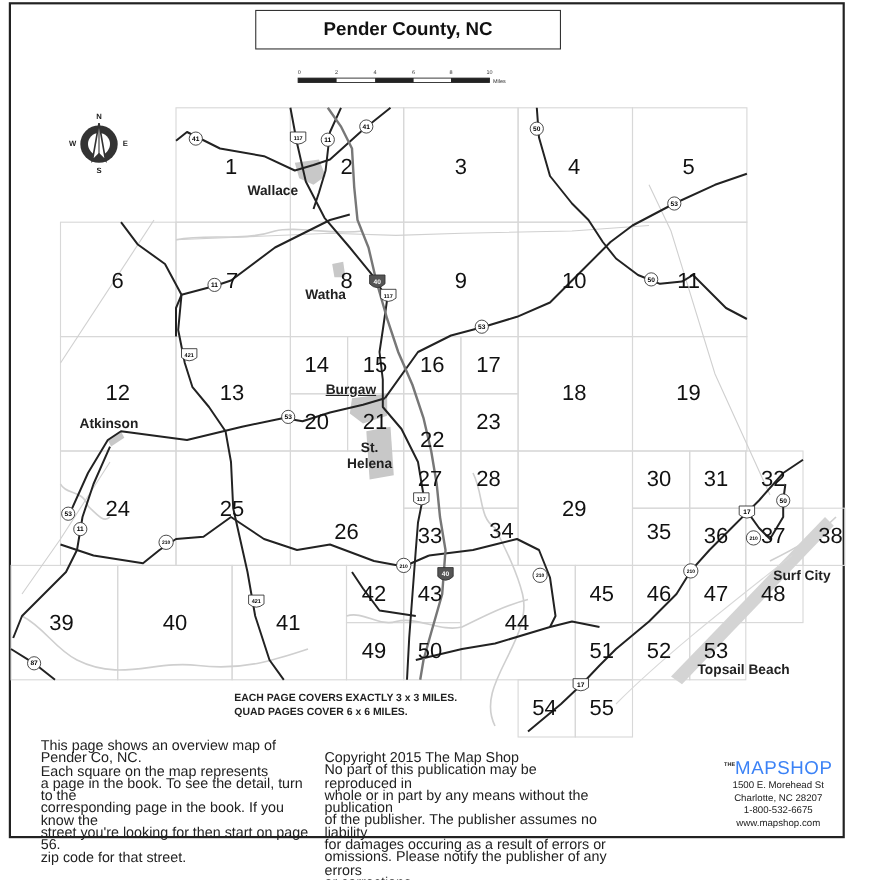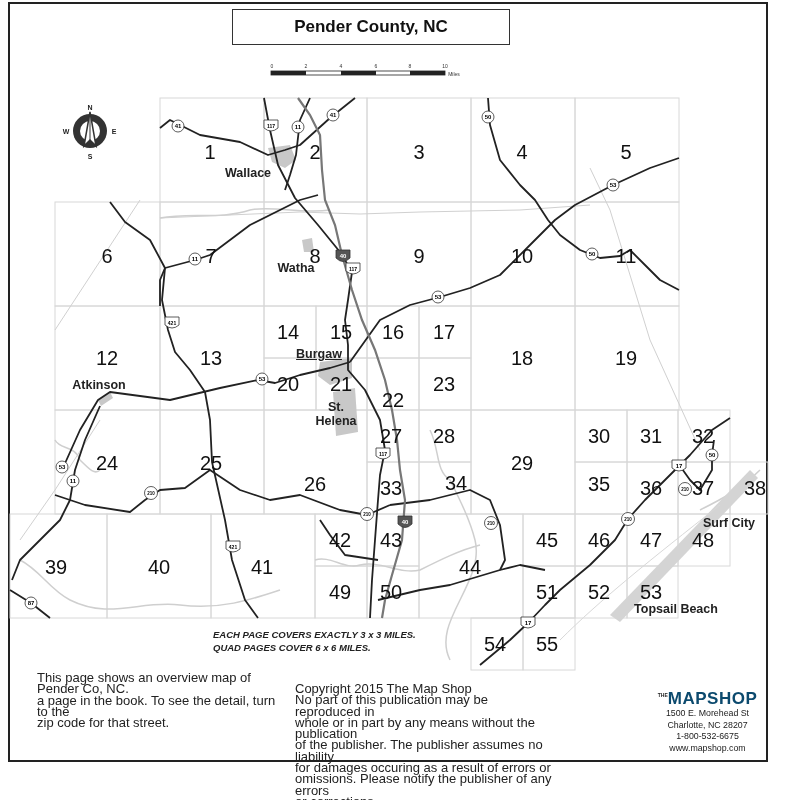--- a/index.html
+++ b/index.html
@@ -2,25 +2,25 @@
 <html><head>
 <meta charset="utf-8">
 <style>
   html,body{margin:0;padding:0;background:#fff;}
   body{width:800px;height:800px;position:relative;overflow:hidden;font-family:"Liberation Sans",sans-serif;color:#111;}
   .frame{position:absolute;left:8px;top:2px;width:760px;height:760px;border:2px solid #222;box-sizing:border-box;}
   .title-box{position:absolute;left:232px;top:9px;width:278px;height:36px;border:1.5px solid #333;box-sizing:border-box;display:flex;align-items:center;justify-content:center;font-weight:bold;font-size:17px;background:#fff;}
   svg.map{position:absolute;left:0;top:0;}
   .pg{position:absolute;font-size:20px;line-height:20px;color:#111;transform:translate(-50%,-50%);white-space:nowrap;}
   .town{position:absolute;font-size:12.5px;font-weight:bold;color:#222;transform:translate(-50%,-50%);white-space:nowrap;text-align:center;line-height:14px;}
-  .note{position:absolute;left:213px;top:628px;font-size:9.5px;font-weight:bold;font-style:italic;line-height:13px;color:#222;}
+  .note{position:absolute;left:213px;top:628px;font-size:9.5px;font-weight:bold;line-height:13px;color:#222;}
   .info{position:absolute;font-size:13px;line-height:11.3px;color:#222;margin-left:24px;}
   .info p{margin:0;}
   .logo{position:absolute;left:650px;top:690px;width:115px;text-align:center;font-size:8.8px;line-height:11.5px;color:#222;}
-  .logo .brand{font-weight:bold;font-size:17px;letter-spacing:0.5px;line-height:18px;color:#0c4a6e;}
+  .logo .brand{font-weight:normal;font-size:17px;letter-spacing:0.5px;line-height:18px;color:#3b82f6;}
   .logo .the{font-size:5px;vertical-align:top;font-weight:bold;}
   .scale-lbl{position:absolute;font-size:5px;color:#333;transform:translateX(-50%);}
   .compass-lbl{position:absolute;font-size:7px;font-weight:bold;color:#222;transform:translate(-50%,-50%);}
   .shield-lbl{font-family:"Liberation Sans",sans-serif;font-size:6px;font-weight:bold;}
 </style>
 </head>
 <body>
 
 <div class="frame"></div>
 
@@ -364,21 +364,24 @@
     <span class="town" style="left: 676px; top: 609px; white-space: pre;">Topsail Beach</span>
   </div>
 
 <div class="note">
   <div>EACH PAGE COVERS EXACTLY 3 x 3 MILES.</div>
   <div>QUAD PAGES COVER 6 x 6 MILES.</div>
 </div>
 
 <div class="info" style="left:13px;top:672px;width:250px">
   <p>This page shows an overview map of Pender Co, NC.</p>
+  <p>Each square on the map represents</p>
   <p>a page in the book.  To see the detail, turn to the</p>
+  <p>corresponding page in the book.  If you know the</p>
+  <p>street you're looking for then start on page 56.</p>
   <p>zip code for that street.</p>
 </div>
 
 <div class="info" style="left:271px;top:683px;width:260px">
   <p>Copyright 2015 The Map Shop</p>
   <p>No part of this publication may be reproduced in</p>
   <p>whole or in part by any means without the publication</p>
   <p>of the publisher.  The publisher assumes no liability</p>
   <p>for damages occuring as a result of errors or</p>
   <p>omissions.  Please notify the publisher of any errors</p>

